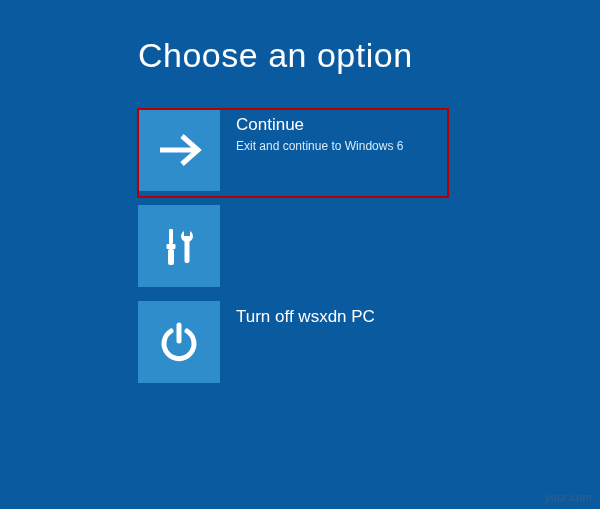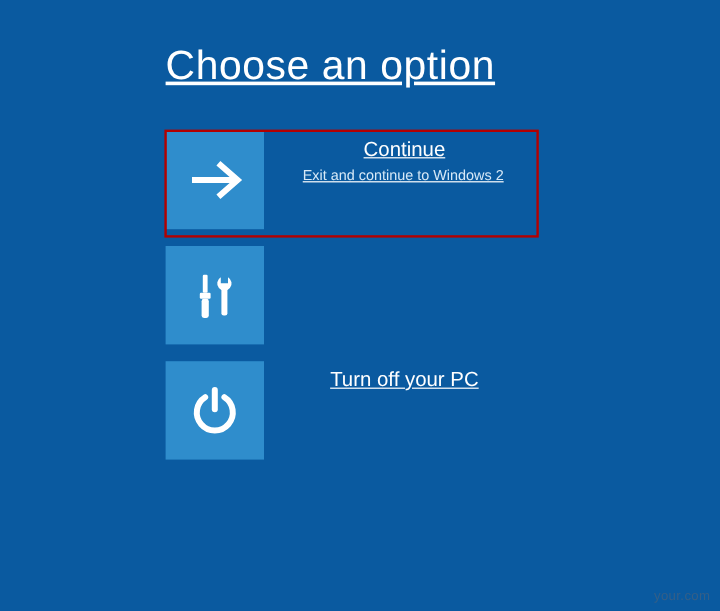--- a/index.html
+++ b/index.html
@@ -7,40 +7,38 @@
     width: 600px;
     height: 509px;
     background: #0a5aa0;
     font-family: "Segoe UI", "Segoe UI Light", Arial, sans-serif;
     color: #ffffff;
     overflow: hidden;
     position: relative;
   }
   .screen {
     padding: 36px 40px 0 138px;
-    text-decoration: underline;
   }
   .title {
     font-size: 34px;
     font-weight: 300;
     letter-spacing: 0.5px;
     margin-bottom: 34px;
   }
   .options {
     display: flex;
     flex-direction: column;
     gap: 8px;
   }
   .option {
     display: flex;
     align-items: flex-start;
     width: 310px;
     min-height: 88px;
     cursor: pointer;
-    text-align: center;
   }
   .option.highlight {
     outline: 2px solid #b30000;
     outline-offset: -1px;
   }
   .tile {
     width: 82px;
     height: 82px;
     background: #2f8dcc;
     flex: 0 0 82px;
@@ -91,21 +89,21 @@
           <svg width="50" height="50" viewBox="0 0 50 50">
             <g stroke="#ffffff" stroke-width="5" fill="none" stroke-linecap="butt" stroke-linejoin="miter">
               <line x1="6" y1="25" x2="42" y2="25"></line>
               <polyline points="28,11 44,25 28,39"></polyline>
             </g>
           </svg>
         </span>
       </div>
       <div class="text">
         <div class="opt-title">Continue</div>
-        <div class="opt-desc">Exit and continue to Windows 2</div>
+        <div class="opt-desc">Exit and continue to Windows 6</div>
       </div>
     </div>
 
     <div class="option">
       <div class="tile">
         <span>
           <svg width="50" height="50" viewBox="0 0 50 50">
             <g fill="#ffffff">
 
               <rect x="15" y="8" width="4" height="15" rx="1"></rect>
@@ -127,21 +125,21 @@
         <span>
           <svg width="50" height="50" viewBox="0 0 50 50">
             <g stroke="#ffffff" stroke-width="5" fill="none" stroke-linecap="round">
               <path d="M 17 14 A 15 15 0 1 0 33 14"></path>
               <line x1="25" y1="8" x2="25" y2="24"></line>
             </g>
           </svg>
         </span>
       </div>
       <div class="text">
-        <div class="opt-title">Turn off your PC</div>
+        <div class="opt-title">Turn off wsxdn PC</div>
         <div class="opt-desc"></div>
       </div>
     </div>
 
   </div>
 </div>
 
 <div class="watermark">your.com</div>
 
 </body></html>

